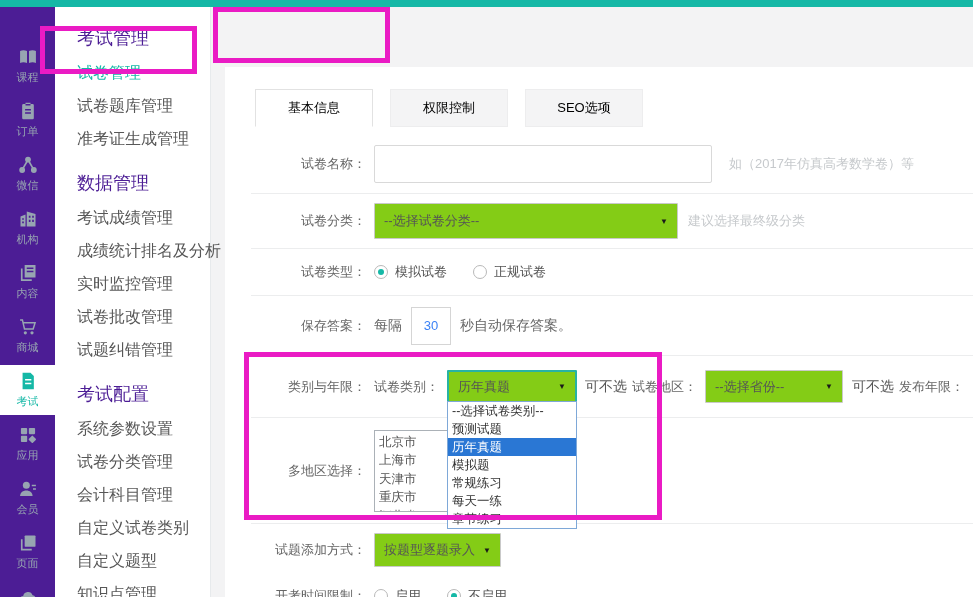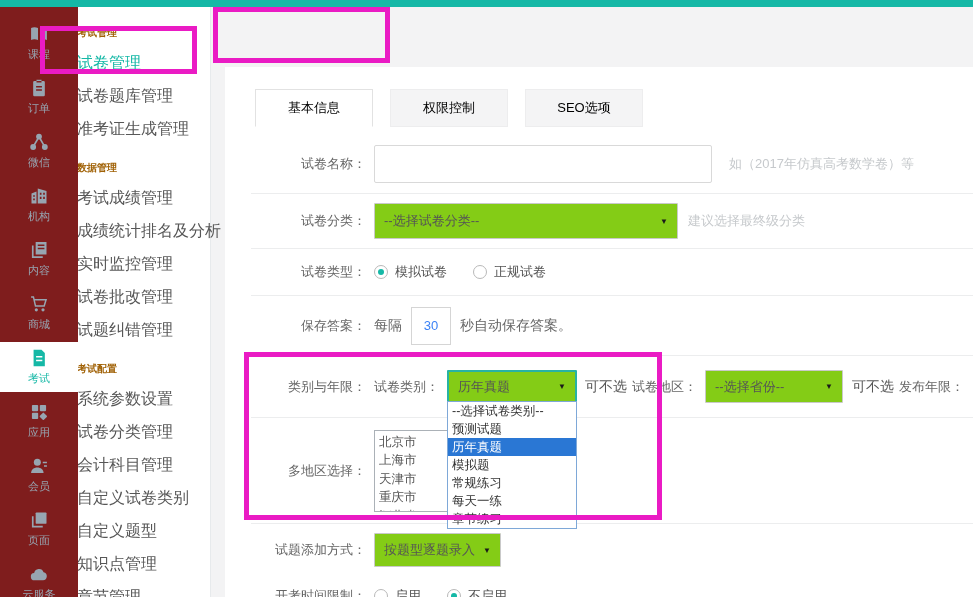--- a/index.html
+++ b/index.html
@@ -1,28 +1,28 @@
 <!DOCTYPE html>
 <html><head>
 <meta charset="utf-8">
 <style>
   html,body{margin:0;padding:0}
   body{width:973px;height:597px;overflow:hidden;position:relative;background:#f3f3f4;
        font-family:"Liberation Sans","DejaVu Sans",sans-serif;-webkit-font-smoothing:antialiased}
   
   .topbar{position:absolute;top:0;left:0;right:0;height:7px;background:#15b8a6;z-index:5}
   
-  .iconbar{position:absolute;top:7px;left:0;width:78px;bottom:0;background:#7f1d1d;padding-top:11px;box-sizing:border-box;z-index:4}
+  .iconbar{position:absolute;top:7px;left:0;width:55px;bottom:0;background:#4c1d95;padding-top:34px;box-sizing:border-box;z-index:4}
   .ib-item{height:50px;margin-bottom:4px;display:flex;flex-direction:column;align-items:center;justify-content:center;color:#97a5b1;cursor:pointer}
   .ib-item .lbl{font-size:11px;margin-top:3px;white-space:nowrap}
   .ib-item svg{width:20px;height:20px;display:block}
   .ib-item.active{background:#ffffff;color:#15b8a6}
   
   .submenu{position:absolute;top:7px;left:55px;width:156px;bottom:0;background:#fff;border-right:1px solid #e7eaec;box-sizing:border-box;padding-top:4px;z-index:3}
-  .menu-header{font-size:10px;font-weight:bold;color:#a16207;padding:15px 0 7px 22px}
+  .menu-header{font-size:18px;font-weight:normal;color:#4c1d95;padding:15px 0 7px 22px}
   .menu-item{font-size:16px;color:#575757;padding:6px 0 6px 22px;cursor:pointer;white-space:nowrap}
   .menu-item.active{color:#15b8a6}
   
   .main{position:absolute;top:7px;left:211px;right:0;bottom:0}
   .titlebar{height:48px;background:#fff;border-bottom:1px solid #e7eaec;line-height:48px;padding-left:22px;font-size:15px;color:#555}
   .card{position:absolute;top:60px;left:14px;right:0;bottom:0;background:#fff}
   
   .tabs{display:flex;gap:17px;margin:22px 0 0 30px}
   .tab{width:118px;height:38px;line-height:36px;text-align:center;font-size:13px;color:#000000;background:#f4f4f5;border:1px solid #ededee;box-sizing:border-box;cursor:pointer}
   .tab.active{background:#fff;border-color:#e2e2e2;border-bottom-color:#fff}

